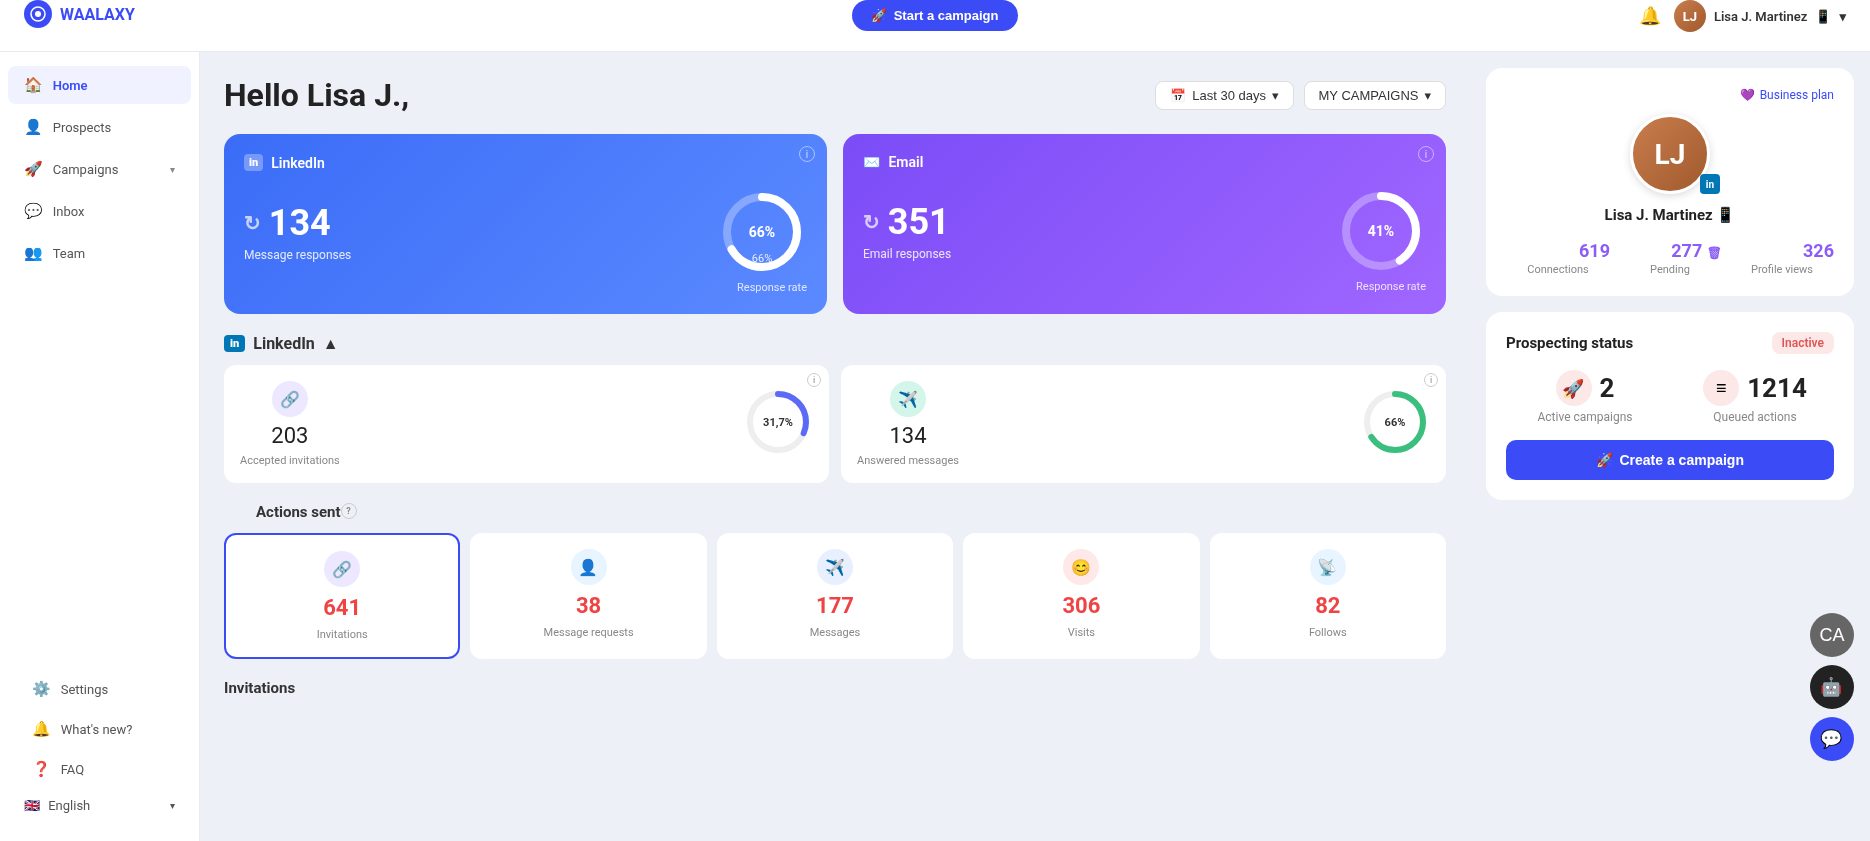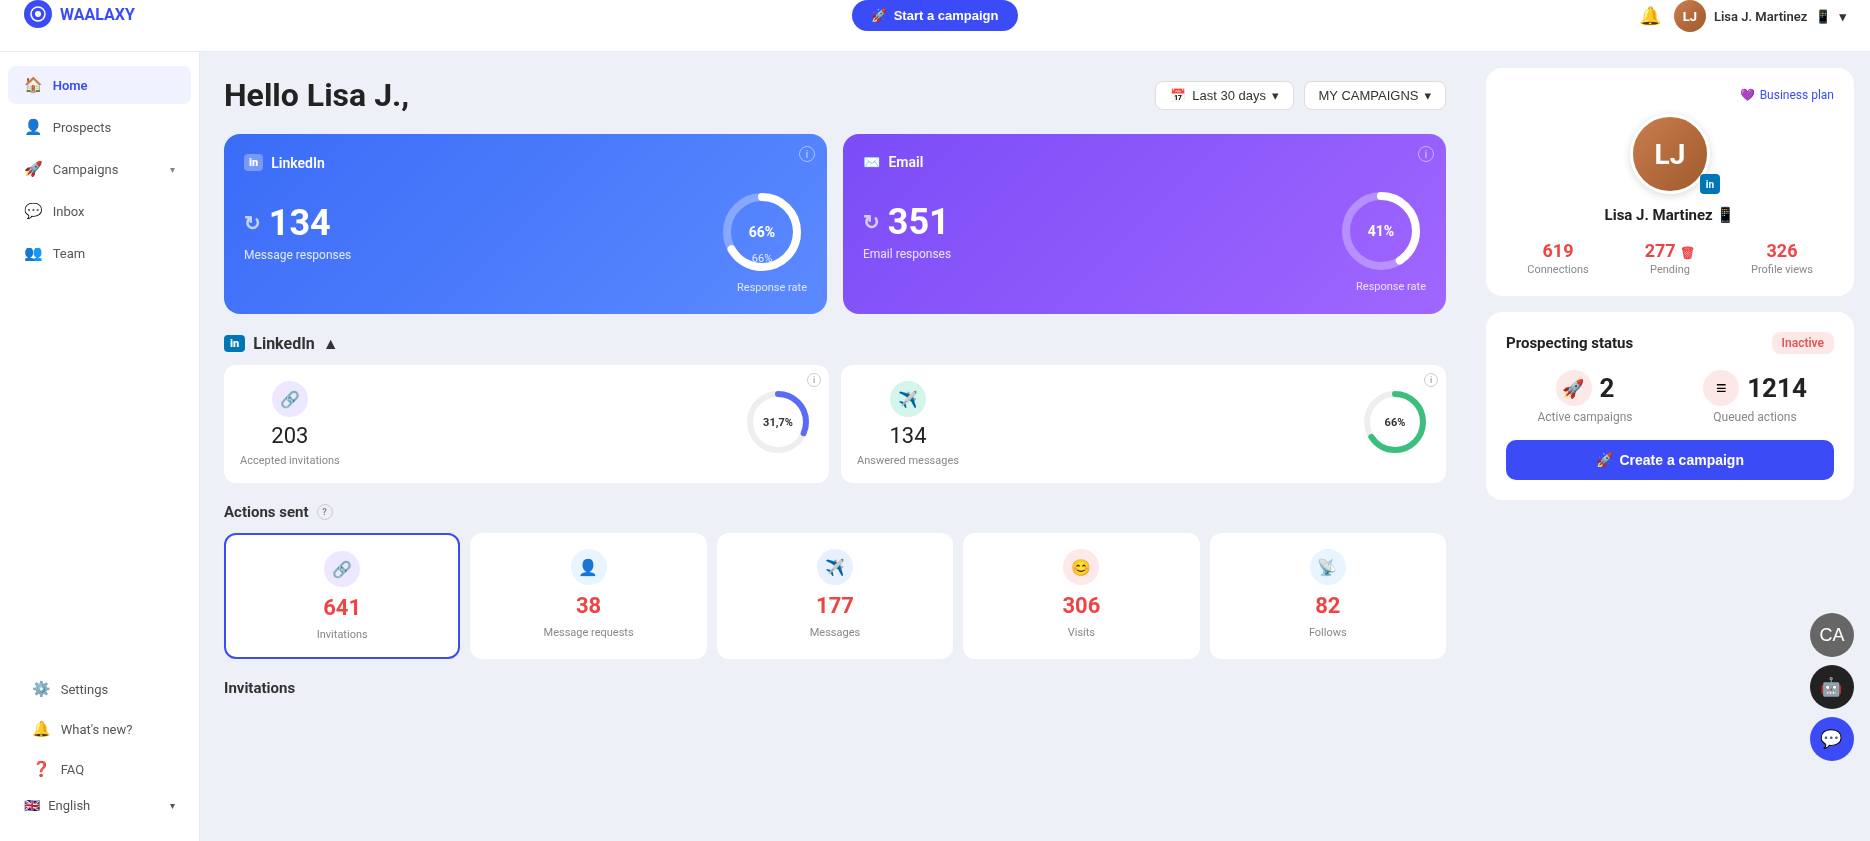--- a/index.html
+++ b/index.html
@@ -306,26 +306,25 @@
     }
     .mini-stat-label {
       font-size: 11px;
       color: #888;
       text-align: center;
     }
 
     
     .actions-header {
       display: flex;
-      align-items: center;
-      gap: 8px;
       font-size: 15px;
       font-weight: 700;
       color: #333;
       margin-bottom: 12px;
+      margin-left: 32px;
     }
     .actions-cards {
       display: grid;
       grid-template-columns: repeat(5, 1fr);
       gap: 10px;
       margin-bottom: 20px;
     }
     .action-card {
       background: white;
       border-radius: 12px;
@@ -423,21 +422,22 @@
     }
     .profile-stats {
       display: grid;
       grid-template-columns: 1fr 1fr 1fr;
       text-align: center;
       gap: 8px;
     }
     .profile-stat-number {
       font-size: 18px;
       font-weight: 700;
-      color: #ef4444;
+      color: #8b5cf6;
+      text-align: right;
     }
     .profile-stat-label {
       font-size: 11px;
       color: #888;
       margin-top: 2px;
     }
 
     .prospecting-card {
       background: white;
       border-radius: 16px;

